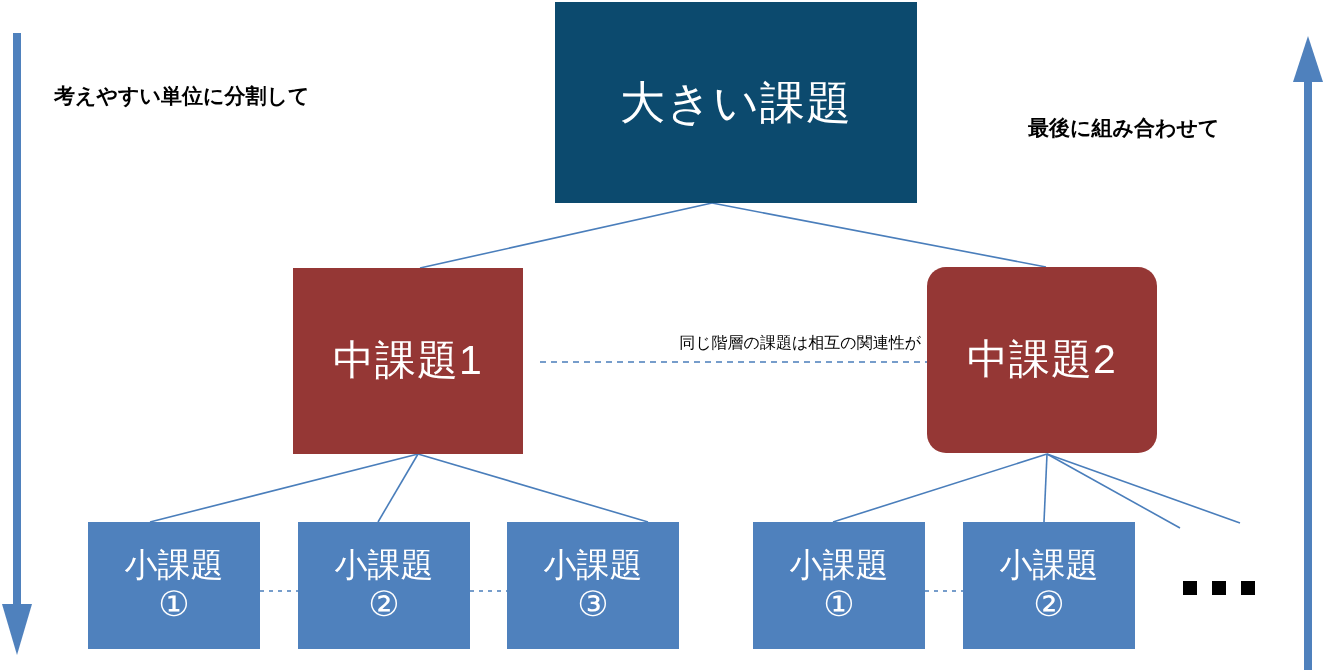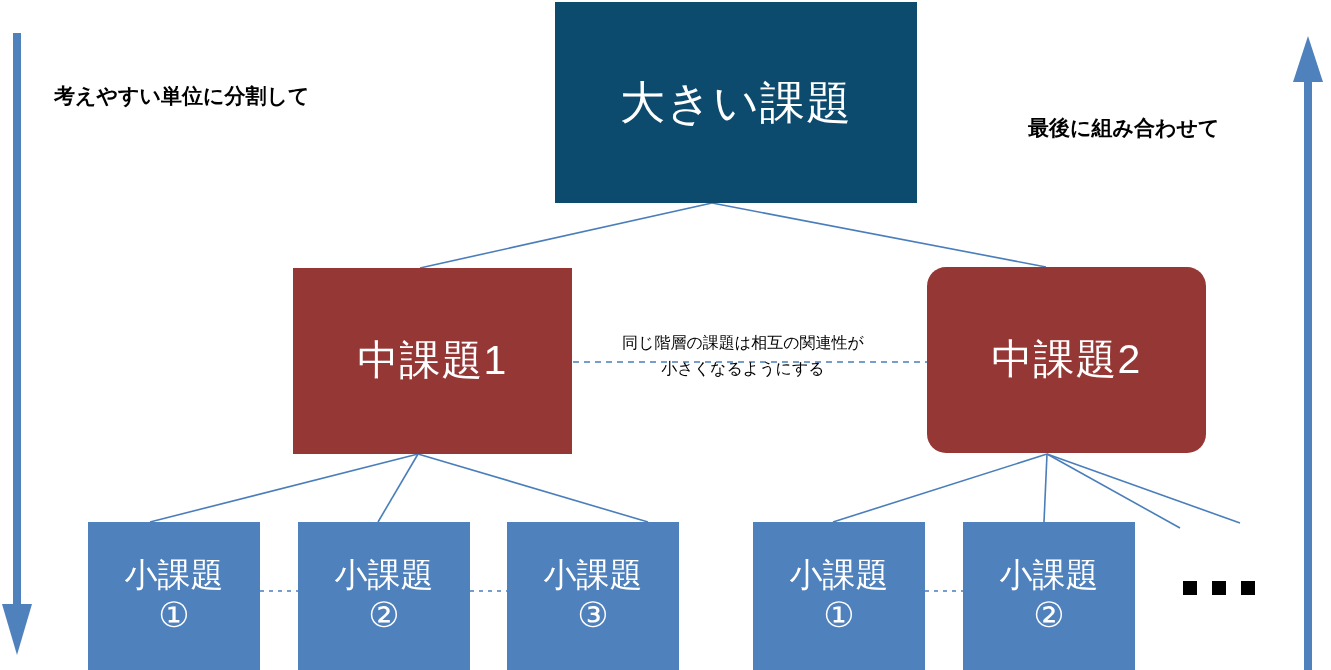--- a/index.html
+++ b/index.html
@@ -39,31 +39,31 @@
   .node-root {
     left: 555px;
     top: 2px;
     width: 362px;
     height: 201px;
     background: #0c4a6e;
     font-size: 45px;
     letter-spacing: 1px;
   }
   .node-mid {
-    width: 279px;
+    width: 230px;
     height: 186px;
     background: #953735;
     font-size: 41px;
     letter-spacing: 1px;
   }
   .node-mid-1 { left: 293px; top: 268px; }
   .node-mid-2 { left: 927px; top: 267px; border-radius: 19px; }
   .node-leaf {
     width: 172px;
-    height: 148px;
+    height: 127px;
     background: #4f81bd;
     font-size: 33px;
     top: 522px;
     padding-top: 0;
   }
   .node-leaf .leaf-line1 { display: block; }
   .node-leaf .leaf-line2 { display: block; margin-top: 4px; font-size: 35px; }
   .leaf-0 { left: 88px; }
   .leaf-1 { left: 298px; }
   .leaf-2 { left: 507px; }
@@ -87,21 +87,21 @@
     top: 72px;
     text-align: center;
     margin-top: 40px;
   }
 
   .center-note {
     position: absolute;
     left: 565px;
     top: 330px;
     width: 356px;
-    text-align: center;
+    text-align: right;
     font-size: 16px;
     line-height: 1.65;
     color: #000000;
     white-space: nowrap;
   }
 
   .ellipsis-dots {
     position: absolute;
     left: 1183px;
     top: 581px;
@@ -201,16 +201,15 @@
 
   <div class="side-note side-note-left">
     <div>考えやすい単位に分割して</div>
   </div>
   <div class="side-note side-note-right">
     <div>最後に組み合わせて</div>
   </div>
 
   <div class="center-note">
     <div>同じ階層の課題は相互の関連性が</div>
-    <div>小さくなるようにする</div>
   </div>
 
 </div>
 
 </body></html>

